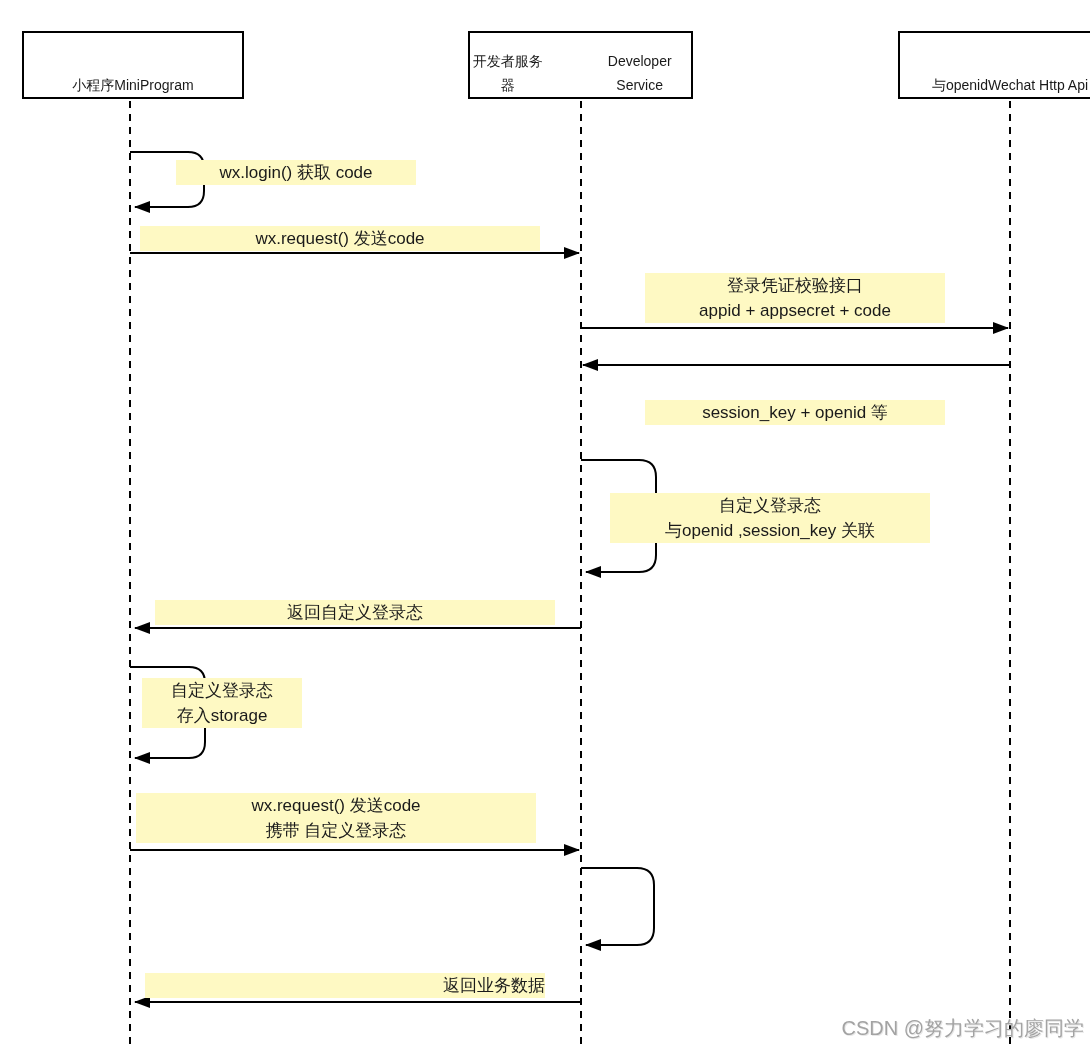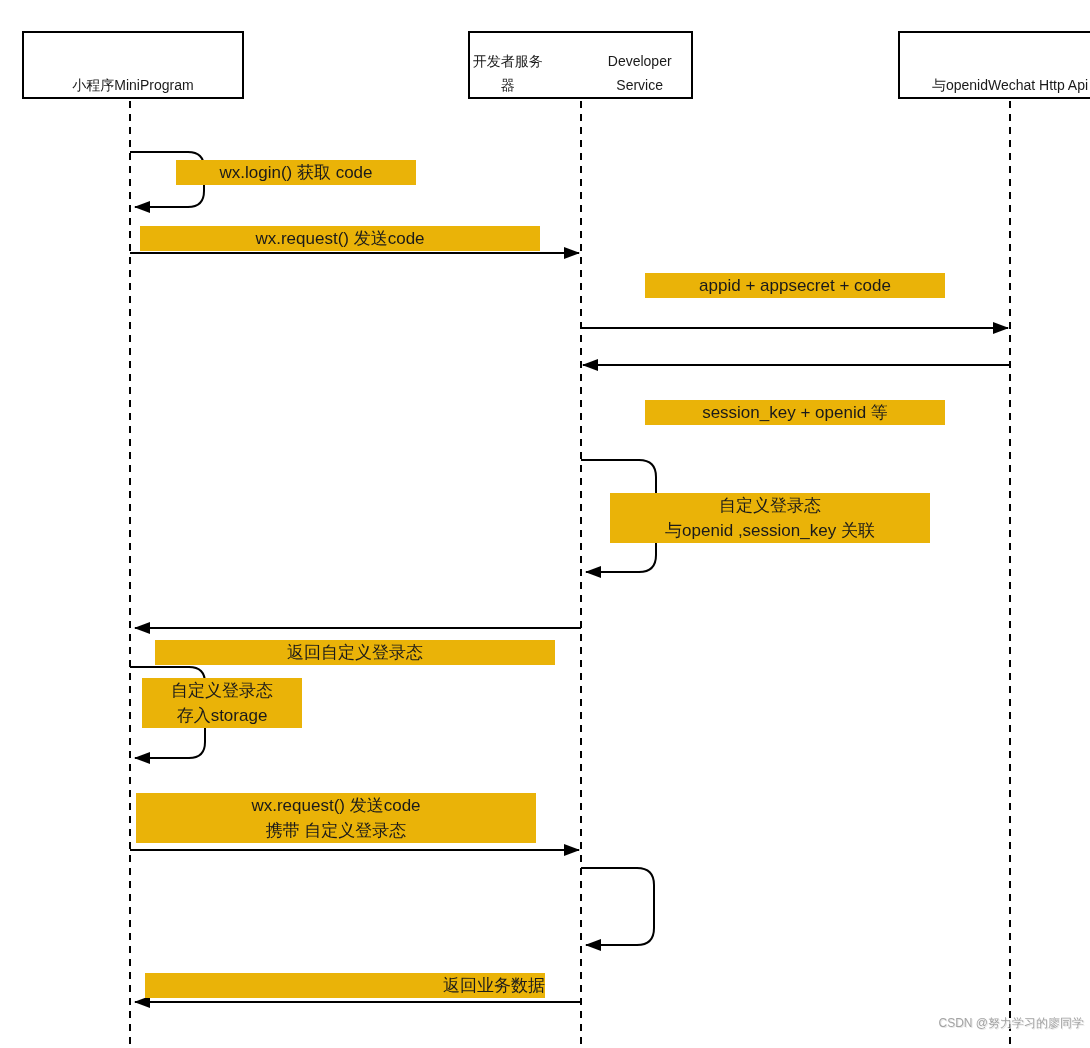--- a/index.html
+++ b/index.html
@@ -36,29 +36,29 @@
     position: absolute;
     left: 0;
     top: 0;
     z-index: 1;
   }
   .msg-label {
     position: absolute;
     font-size: 17px;
     line-height: 25px;
     text-align: center;
-    background: #eab308;
+    background: #fef9c3;
     z-index: 2;
     white-space: nowrap;
   }
   .watermark {
     position: absolute;
     right: 6px;
     top: 1015px;
-    font-size: 12px;
+    font-size: 20px;
     color: #a3a3a3;
     text-shadow: 1px 1px 0 #e8e8e8;
     z-index: 4;
     white-space: nowrap;
     text-align: center;
   }
 </style>
 </head>
 <body>
 
@@ -111,33 +111,34 @@
 
   <div class="msg-label" style="left:176px; top:160px; width:240px;">
     <div>wx.login() 获取 code</div>
   </div>
 
   <div class="msg-label" style="left:140px; top:226px; width:400px;">
     <div>wx.request() 发送code</div>
   </div>
 
   <div class="msg-label" style="left:645px; top:273px; width:300px;">
+    <div>登录凭证校验接口</div>
     <div>appid + appsecret + code</div>
   </div>
 
   <div class="msg-label" style="left:645px; top:378px; width:300px;margin-top:22px;">
     <div>session_key + openid 等</div>
   </div>
 
   <div class="msg-label" style="left:610px; top:493px; width:320px;">
     <div>自定义登录态</div>
     <div>与openid ,session_key 关联</div>
   </div>
 
-  <div class="msg-label" style="left:155px; top:600px; width:400px;margin-top:40px;">
+  <div class="msg-label" style="left:155px; top:600px; width:400px;">
     <div>返回自定义登录态</div>
   </div>
 
   <div class="msg-label" style="left:142px; top:678px; width:160px;">
     <div>自定义登录态</div>
     <div>存入storage</div>
   </div>
 
   <div class="msg-label" style="left:136px; top:793px; width:400px;">
     <div>wx.request() 发送code</div>

